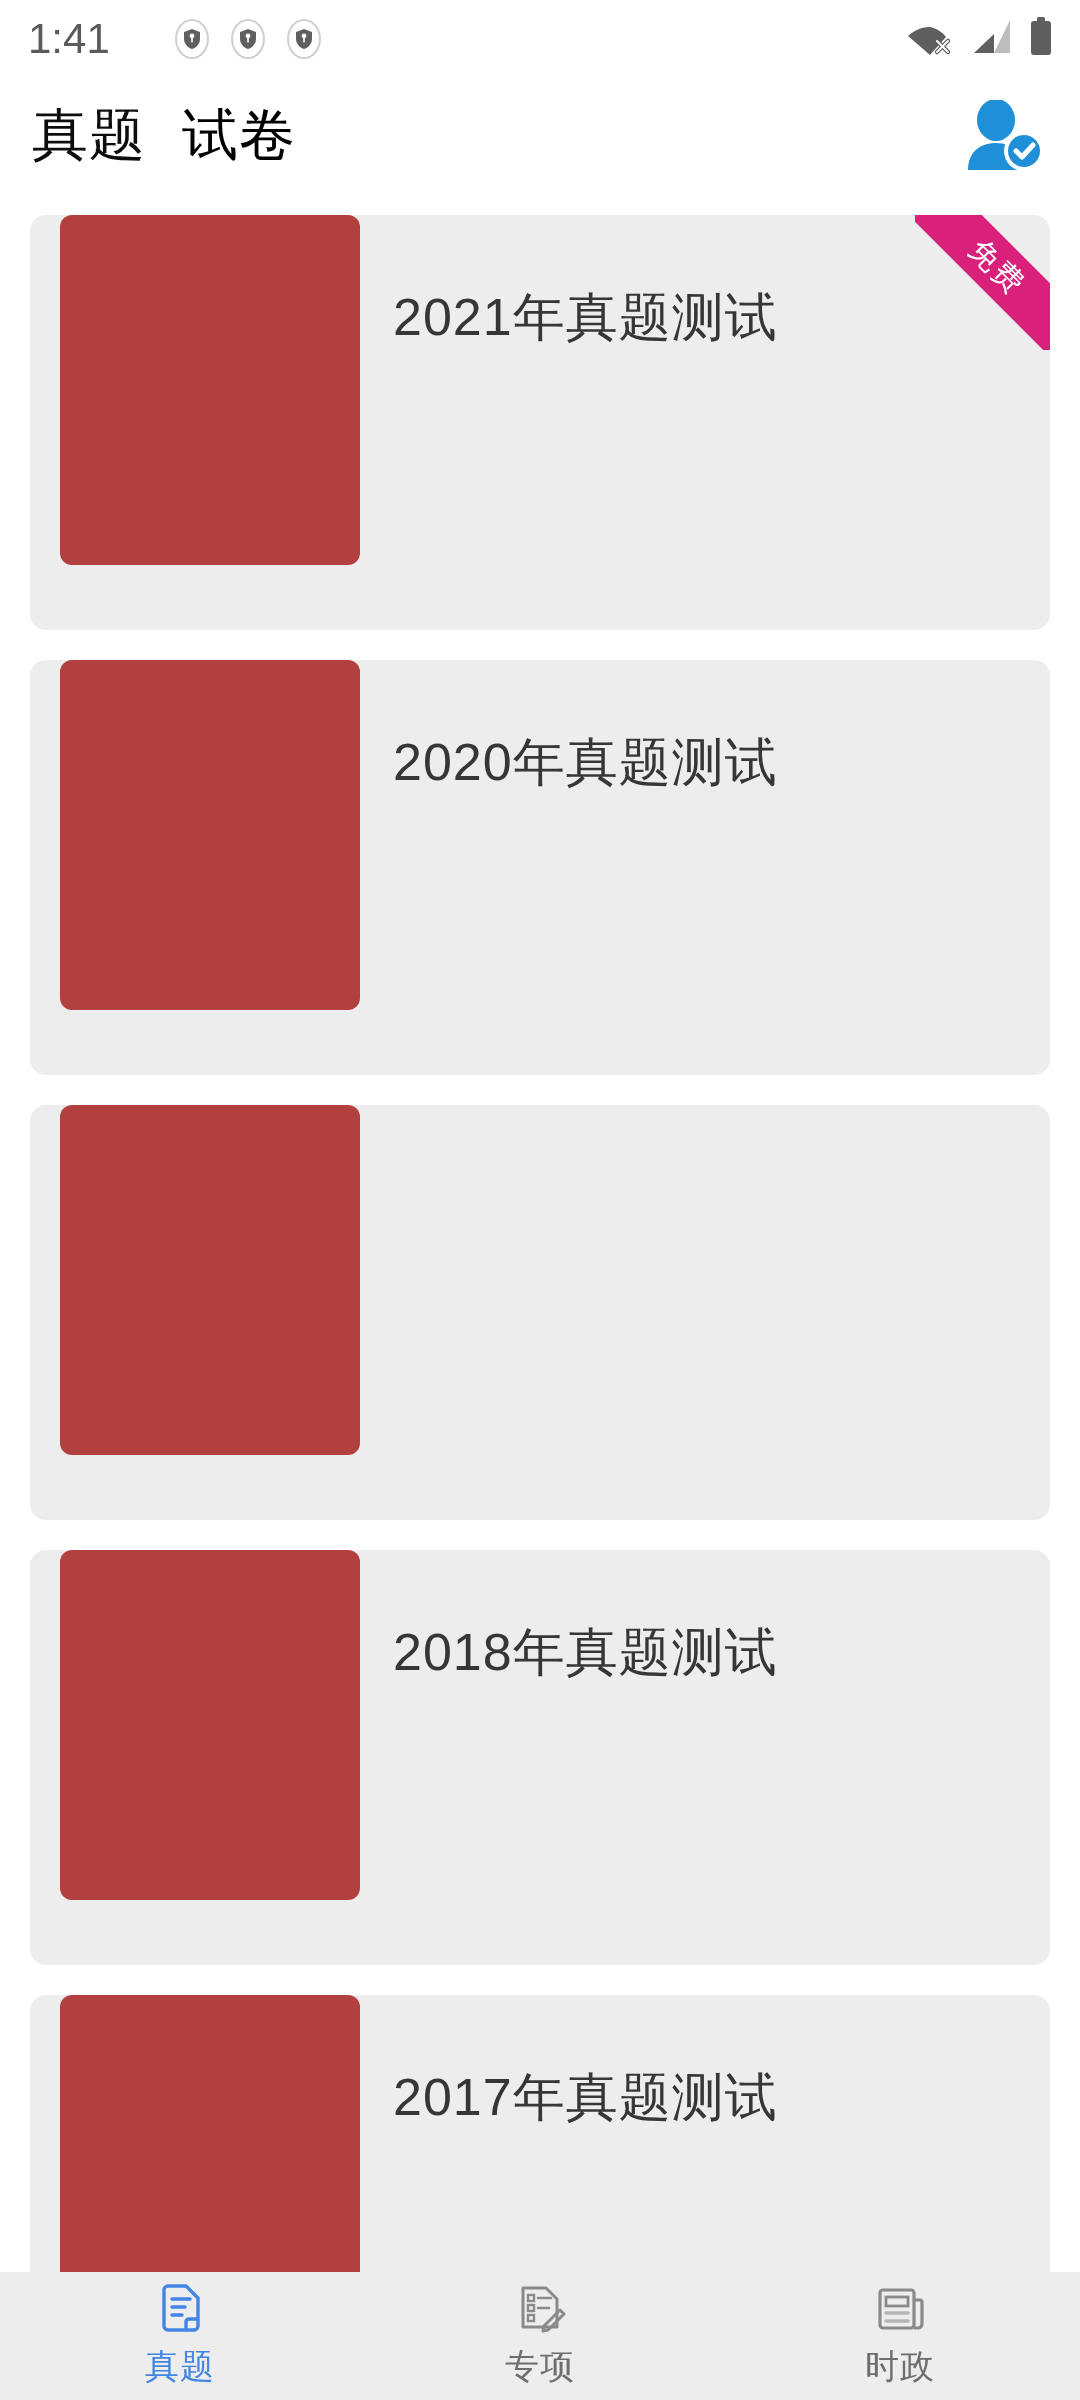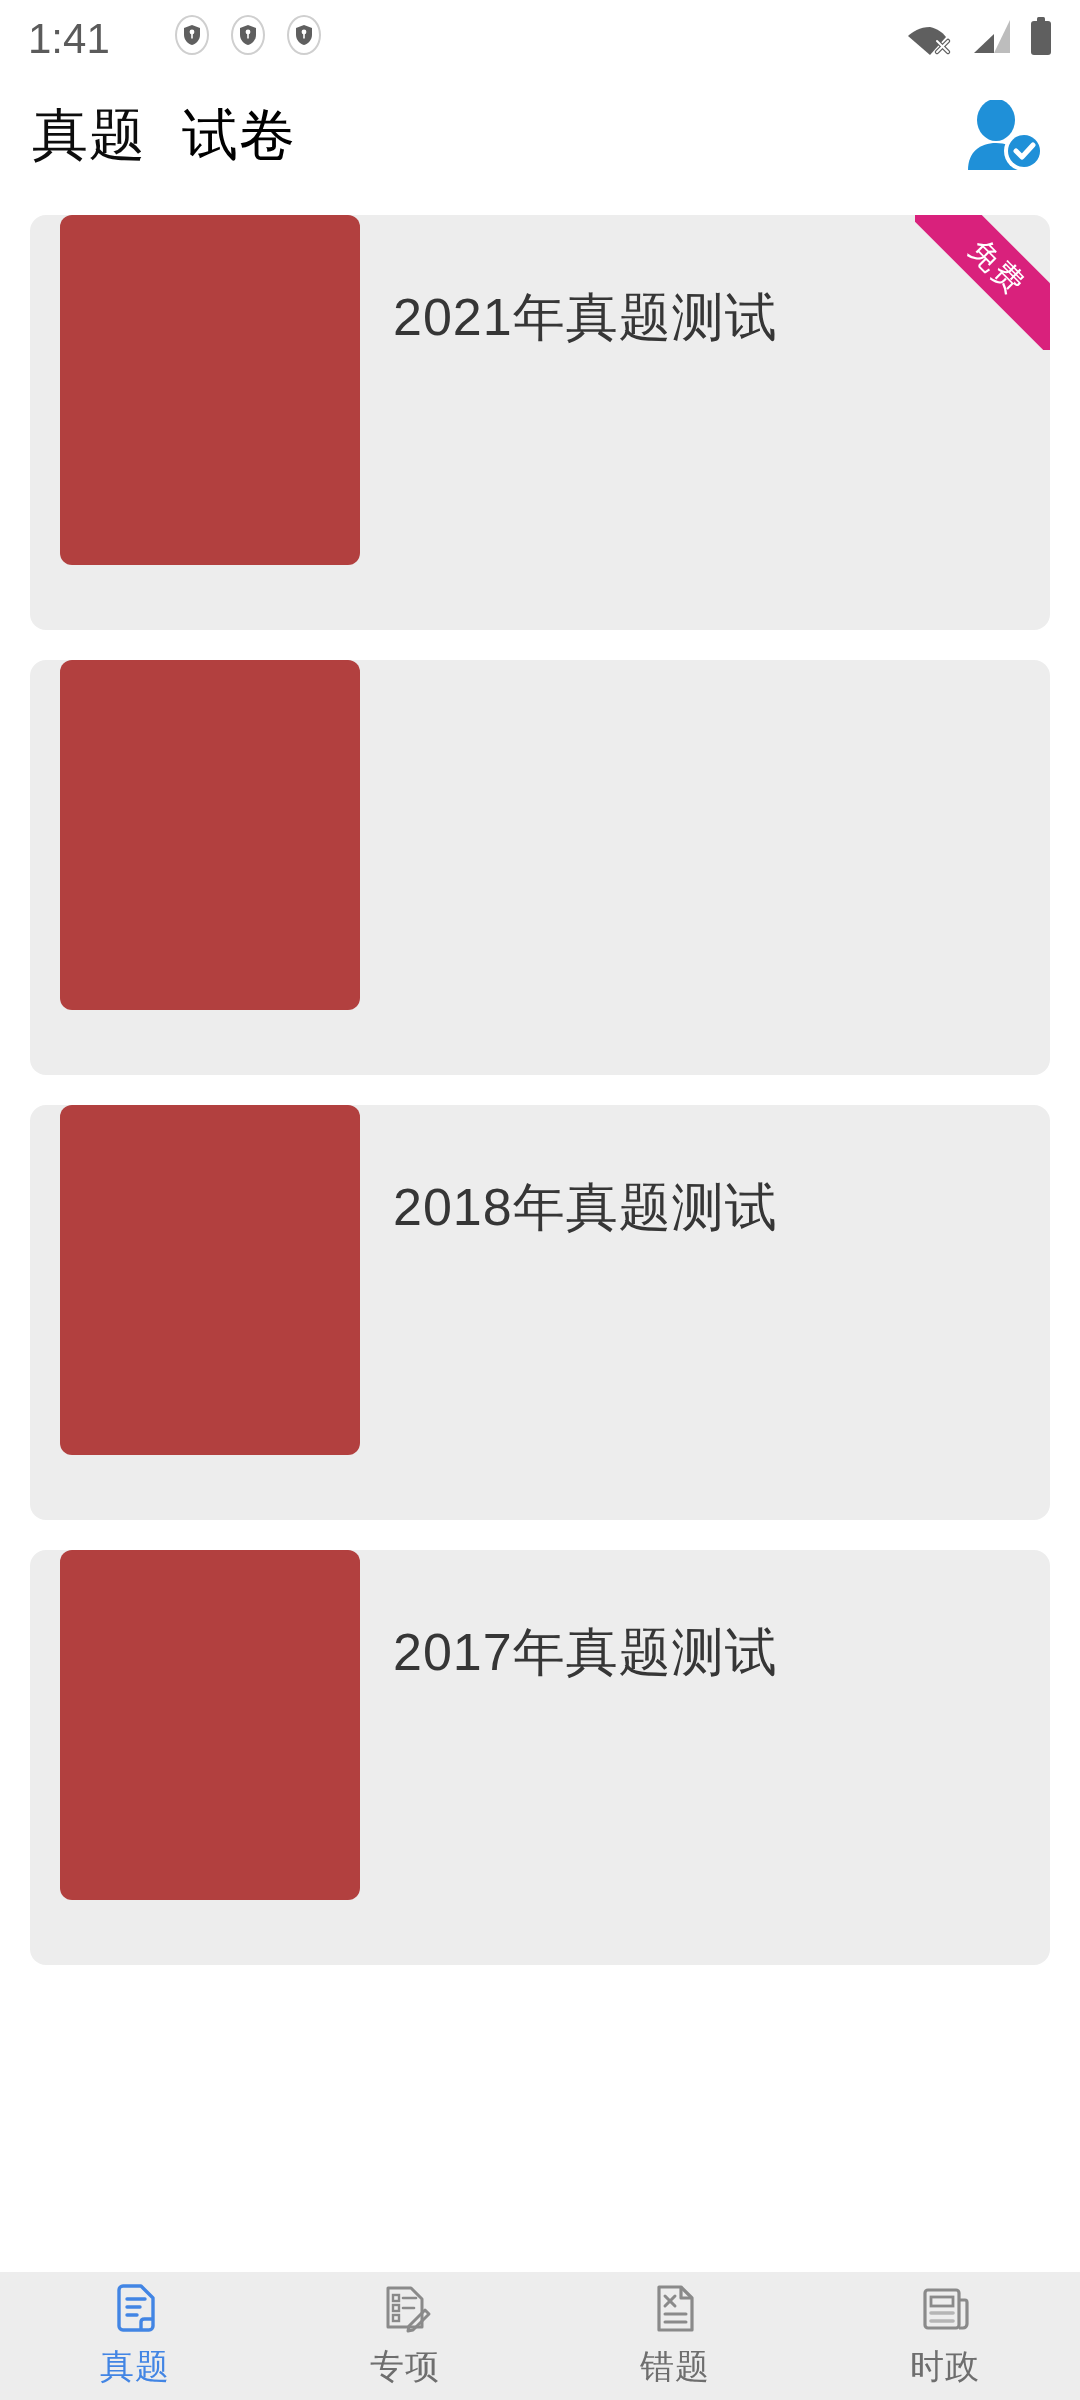--- a/index.html
+++ b/index.html
@@ -8,21 +8,21 @@
     background:#ffffff;
     font-family:"Liberation Sans","DejaVu Sans",sans-serif;
     overflow:hidden;
   }
 
   
   .status-bar{
     position:absolute; top:0; left:0; width:1080px; height:78px;
     display:flex; align-items:center; background:#ffffff;
   }
-  .status-left{ display:flex; align-items:flex-start; padding-left:28px;gap:37px; }
+  .status-left{ display:flex; align-items:center; padding-left:28px;gap:37px; }
   .status-clock{
     font-size:42px; color:#5b5b5b; letter-spacing:0px;
     font-family:"Liberation Sans","DejaVu Sans",sans-serif;
   }
   .status-icon-group{ display:flex; align-items:center; margin-left:28px; gap:22px; }
   .shield-badge{
     width:34px; height:40px; position:relative;
     display:flex; align-items:center; justify-content:center;
   }
   .shield-badge .ring{
@@ -210,20 +210,24 @@
   <div class="card">
     <div class="card-thumb"></div>
     <div class="card-title">2021年真题测试</div>
     <div class="ribbon">
       <div class="ribbon-band">
         <span class="ribbon-text">免费</span>
       </div>
     </div>
   </div>
 
+  <div class="card">
+    <div class="card-thumb"></div>
+    <div class="card-title">2020年真题测试</div>
+  </div>
 
   <div class="card">
     <div class="card-thumb"></div>
   </div>
 
   <div class="card">
     <div class="card-thumb"></div>
     <div class="card-title">2018年真题测试</div>
   </div>
 
@@ -258,35 +262,20 @@
         <rect x="16" y="23" width="6" height="6" fill="none" stroke="#8a8a8a" stroke-width="2.4"></rect>
         <rect x="16" y="33" width="6" height="6" fill="none" stroke="#8a8a8a" stroke-width="2.4"></rect>
         <line x1="26" y1="16" x2="39" y2="16" stroke="#8a8a8a" stroke-width="2.6" stroke-linecap="round"></line>
         <line x1="26" y1="26" x2="37" y2="26" stroke="#8a8a8a" stroke-width="2.6" stroke-linecap="round"></line>
         <path d="M48 28 L52 32 L36 48 L31 49 L32 44 Z" fill="none" stroke="#8a8a8a" stroke-width="3" stroke-linejoin="round"></path>
       </svg>
     </span>
     <span class="nav-label">专项</span>
   </div>
 
-  <div class="nav-item inactive">
-    <span class="nav-icon">
-      <svg width="56" height="56" viewBox="0 0 56 56">
-        <path d="M12 5 L34 5 L45 16 L45 48 L12 48 Z" fill="none" stroke="#8a8a8a" stroke-width="3.2" stroke-linejoin="round"></path>
-        <path d="M34 5 L34 16 L45 16" fill="none" stroke="#8a8a8a" stroke-width="3.2" stroke-linejoin="round"></path>
-        <g stroke="#8a8a8a" stroke-width="3" stroke-linecap="round">
-          <line x1="18" y1="14" x2="28" y2="24"></line>
-          <line x1="28" y1="14" x2="18" y2="24"></line>
-        </g>
-        <line x1="18" y1="32" x2="39" y2="32" stroke="#8a8a8a" stroke-width="3" stroke-linecap="round"></line>
-        <line x1="18" y1="40" x2="39" y2="40" stroke="#8a8a8a" stroke-width="3" stroke-linecap="round"></line>
-      </svg>
-    </span>
-    <span class="nav-label">错题</span>
-  </div>
 
   <div class="nav-item inactive">
     <span class="nav-icon">
       <svg width="56" height="56" viewBox="0 0 56 56">
         <rect x="8" y="8" width="34" height="38" rx="3" fill="none" stroke="#8a8a8a" stroke-width="3.2"></rect>
         <path d="M42 18 L48 18 C49.6 18 50 19 50 20.5 L50 42 C50 44.2 48.2 46 46 46 L42 46" fill="none" stroke="#8a8a8a" stroke-width="3.2" stroke-linejoin="round"></path>
         <rect x="14" y="15" width="22" height="9" fill="none" stroke="#8a8a8a" stroke-width="2.8"></rect>
         <line x1="14" y1="31" x2="36" y2="31" stroke="#b5b5b5" stroke-width="3.6" stroke-linecap="round"></line>
         <line x1="14" y1="39" x2="36" y2="39" stroke="#b5b5b5" stroke-width="3.6" stroke-linecap="round"></line>
       </svg>

